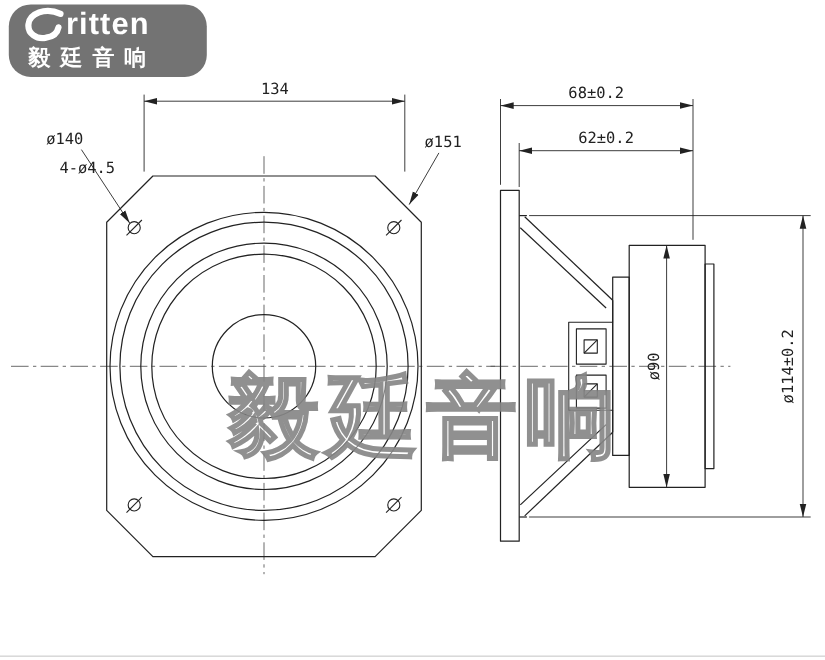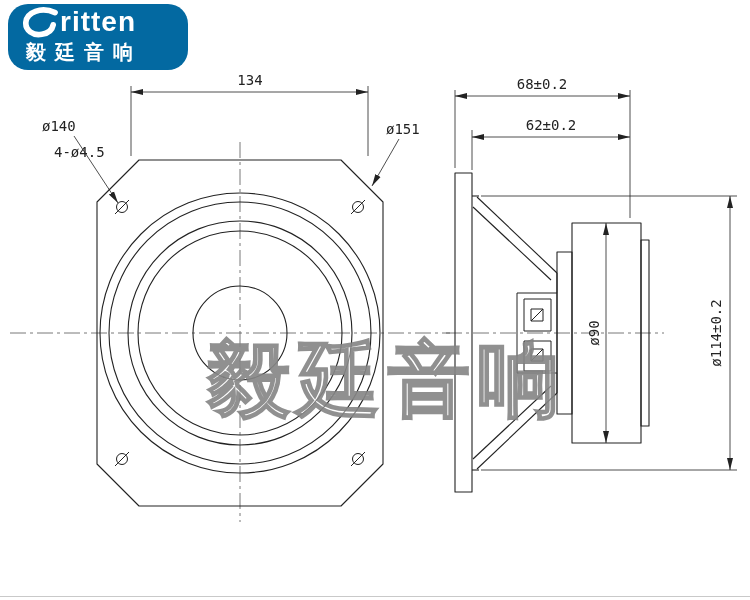--- a/index.html
+++ b/index.html
@@ -1,21 +1,21 @@
 <!DOCTYPE html>
 <html><head>
 <meta charset="utf-8">
 <style>
   html,body{margin:0;padding:0;background:#ffffff;}
   body{width:750px;height:600px;position:relative;overflow:hidden;
        font-family:"DejaVu Sans",sans-serif;}
 
   
   .logo{position:absolute;left:8px;top:4px;width:180px;height:66px;
-        background:#0369a1;border-radius:20px;z-index:3;
+        background:#737373;border-radius:20px;z-index:3;
         display:flex;flex-direction:column;justify-content:center;
         padding:2px 0 4px 14px;box-sizing:border-box;}
   .logo-row{display:flex;align-items:center;height:34px;}
   .swoosh{width:36px;height:32px;display:inline-block;margin-right:2px;}
   .brand{color:#ffffff;font-family:"Liberation Sans",sans-serif;
          font-weight:bold;font-size:28px;letter-spacing:1px;line-height:30px;}
   .logo-cn{color:#ffffff;font-size:20px;font-weight:bold;
            letter-spacing:9px;margin-top:1px;margin-left:4px;
            font-family:"DejaVu Sans",sans-serif;white-space:nowrap;}
 

